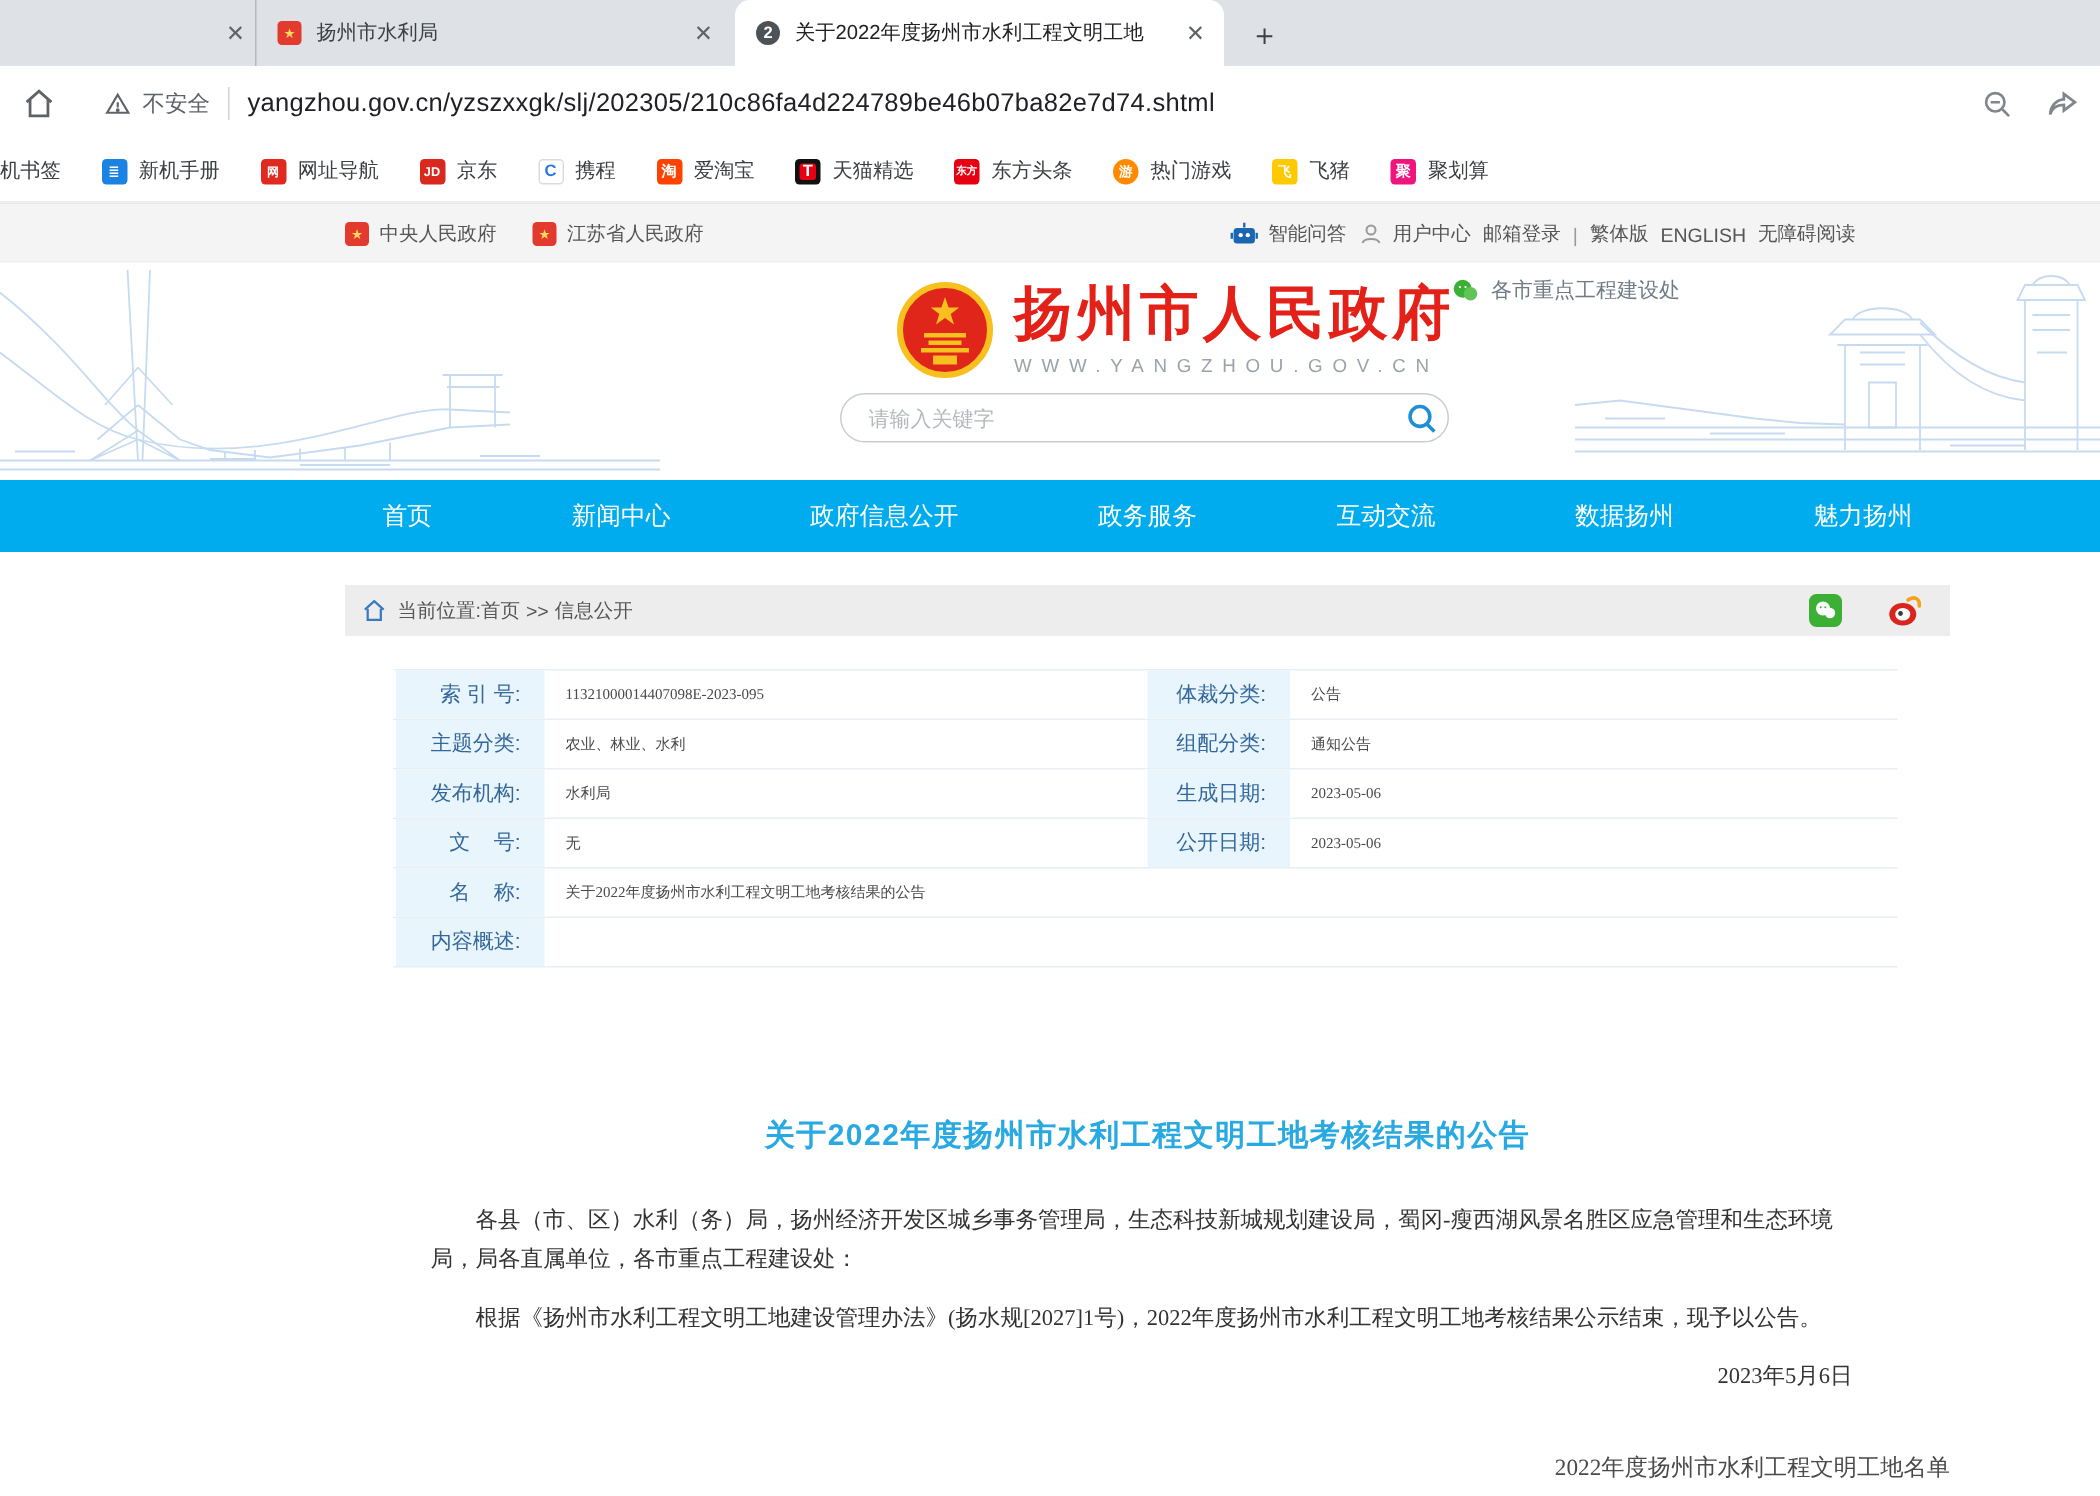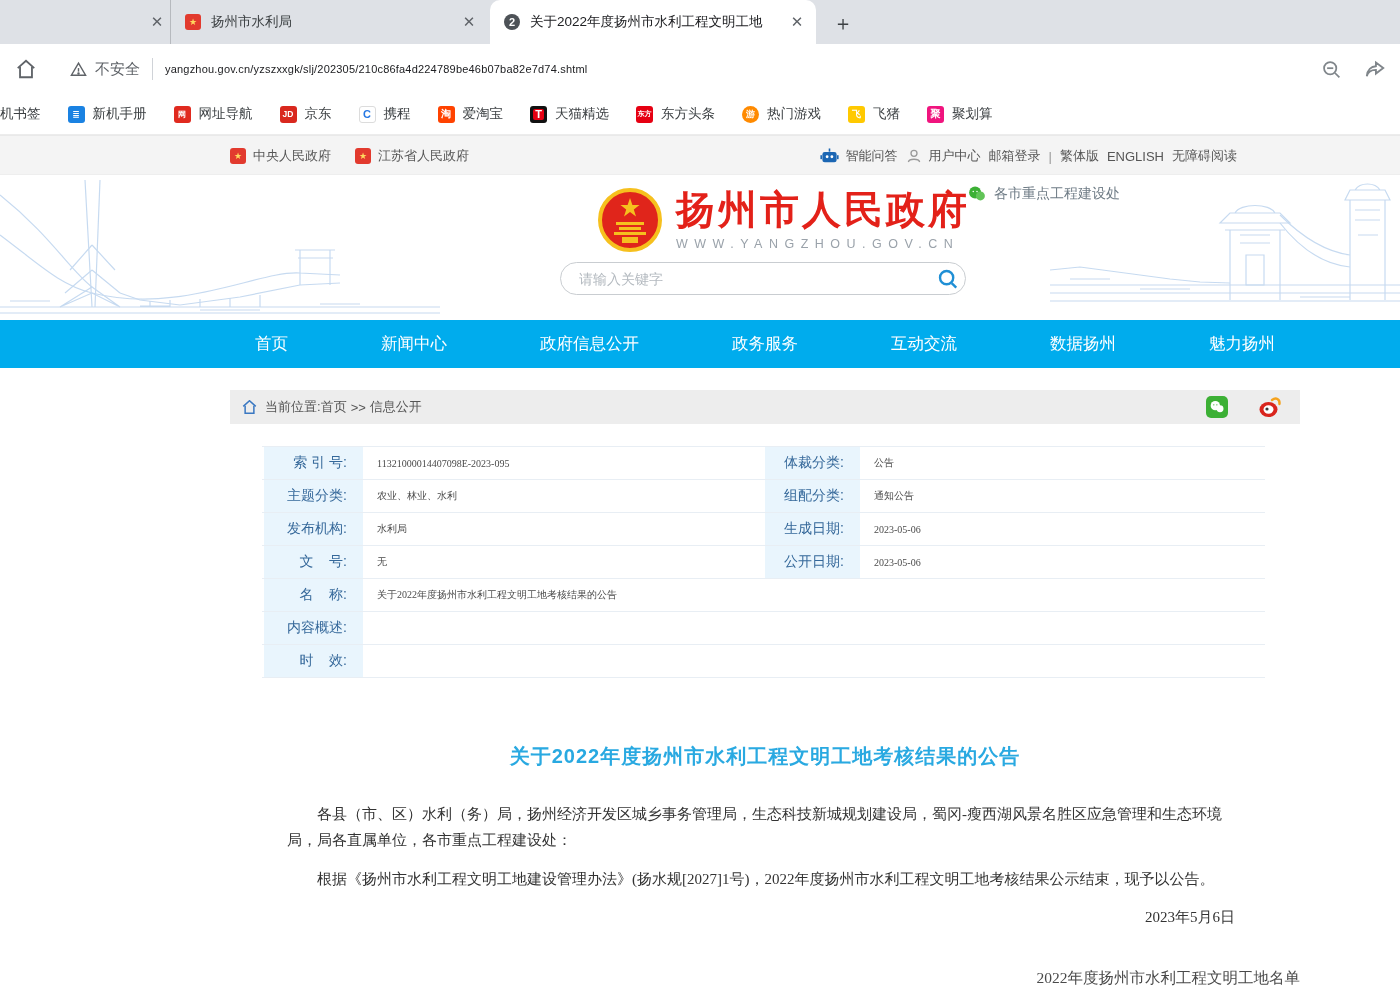--- a/index.html
+++ b/index.html
@@ -21,21 +21,21 @@
   .fav-dark { width:16px; height:16px; border-radius:50%; background:#4d5257; color:#fff; font-size:11px;
               font-weight:bold; display:flex; align-items:center; justify-content:center; flex:0 0 16px; }
   .newtab-btn { position:absolute; left:830px; top:10px; width:26px; height:26px; color:#3c4043;
                 font-size:20px; display:flex; align-items:center; justify-content:center; cursor:pointer; }
 
   .addrbar { position:absolute; left:0; top:44px; width:1400px; height:50px; background:#fff;
              display:flex; align-items:center; }
   .home-btn { margin-left:12px; width:28px; height:28px; display:flex; align-items:center; justify-content:center; }
   .warn-group { margin-left:30px; display:flex; align-items:center; gap:8px; color:#5f6368; font-size:15px; }
   .addr-divider { width:1px; height:22px; background:#d0d3d8; margin:0 12px; }
-  .url-text { color:#202124; font-size:11px; letter-spacing:0.2px; }
+  .url-text { color:#202124; font-size:17px; letter-spacing:0.2px; }
   .addr-right { position:absolute; right:14px; top:0; height:50px; display:flex; align-items:center; gap:22px; }
 
   .bookmarksbar { position:absolute; left:0; top:94px; width:1400px; height:41px; background:#fff;
                   border-bottom:1px solid #ececec; display:flex; align-items:center; gap:27px; }
   .bm-item { display:flex; align-items:center; gap:8px; font-size:13.5px; color:#3c4043; cursor:pointer; white-space:nowrap; }
   .bm-ico { width:17px; height:17px; border-radius:3px; color:#fff; font-size:9px; font-weight:bold;
             display:flex; align-items:center; justify-content:center; overflow:hidden; }
   .bm-1 .bm-ico { background:#1a82e2; }
   .bm-2 .bm-ico { background:#e02a1f; font-size:8px; }
   .bm-3 .bm-ico { background:#d9281e; font-size:8.5px; }
@@ -404,24 +404,20 @@
       <div class="mvalue">2023-05-06</div>
     </div>
     <div class="mrow full">
       <div class="mlabel">名&nbsp;&nbsp;&nbsp;&nbsp;称:</div>
       <div class="mvalue">关于2022年度扬州市水利工程文明工地考核结果的公告</div>
     </div>
     <div class="mrow full">
       <div class="mlabel">内容概述:</div>
       <div class="mvalue"></div>
     </div>
-    <div class="mrow full">
-      <div class="mlabel">时&nbsp;&nbsp;&nbsp;&nbsp;效:</div>
-      <div class="mvalue"></div>
-    </div>
   </div>
 
   <div class="article-title">关于2022年度扬州市水利工程文明工地考核结果的公告</div>
 
   <div class="article-body">
     <p>各县（市、区）水利（务）局，扬州经济开发区城乡事务管理局，生态科技新城规划建设局，蜀冈-瘦西湖风景名胜区应急管理和生态环境局，局各直属单位，各市重点工程建设处：</p>
     <p>根据《扬州市水利工程文明工地建设管理办法》(扬水规[2027]1号)，2022年度扬州市水利工程文明工地考核结果公示结束，现予以公告。</p>
   </div>
 
   <div class="article-date">2023年5月6日</div>

